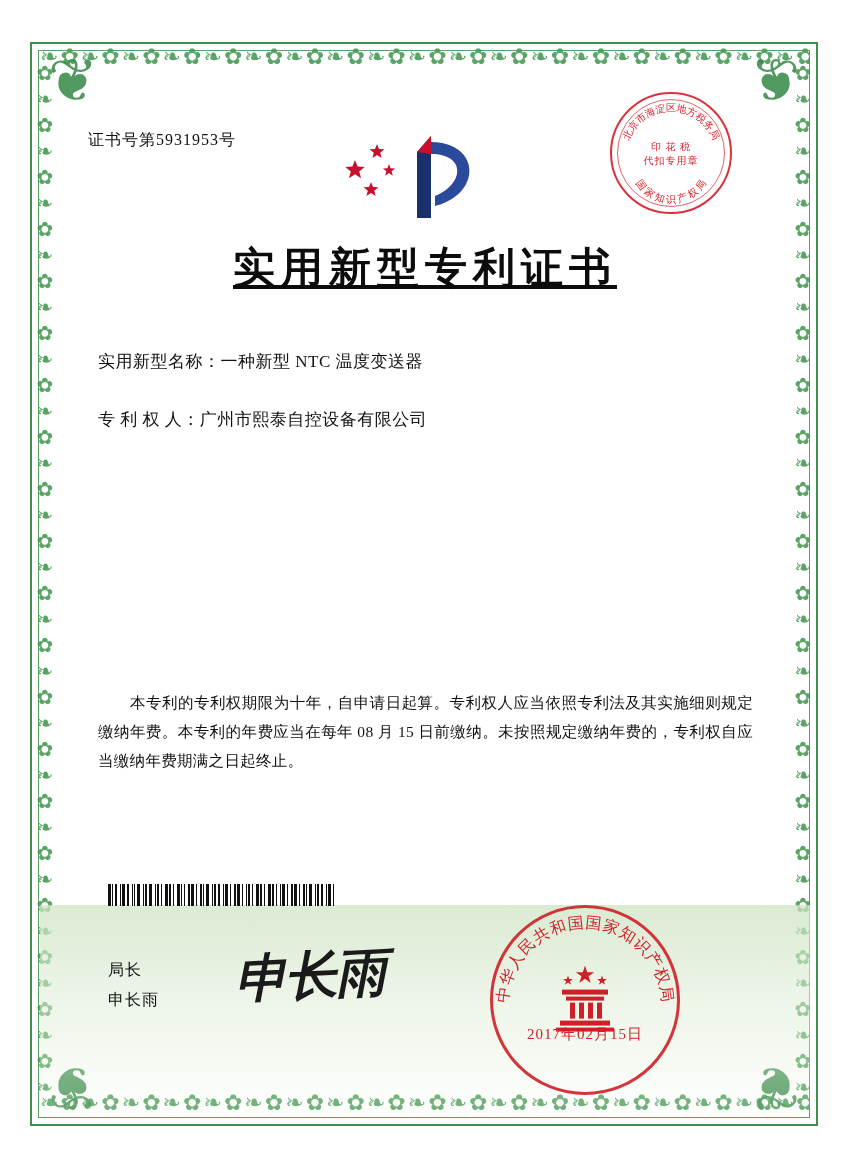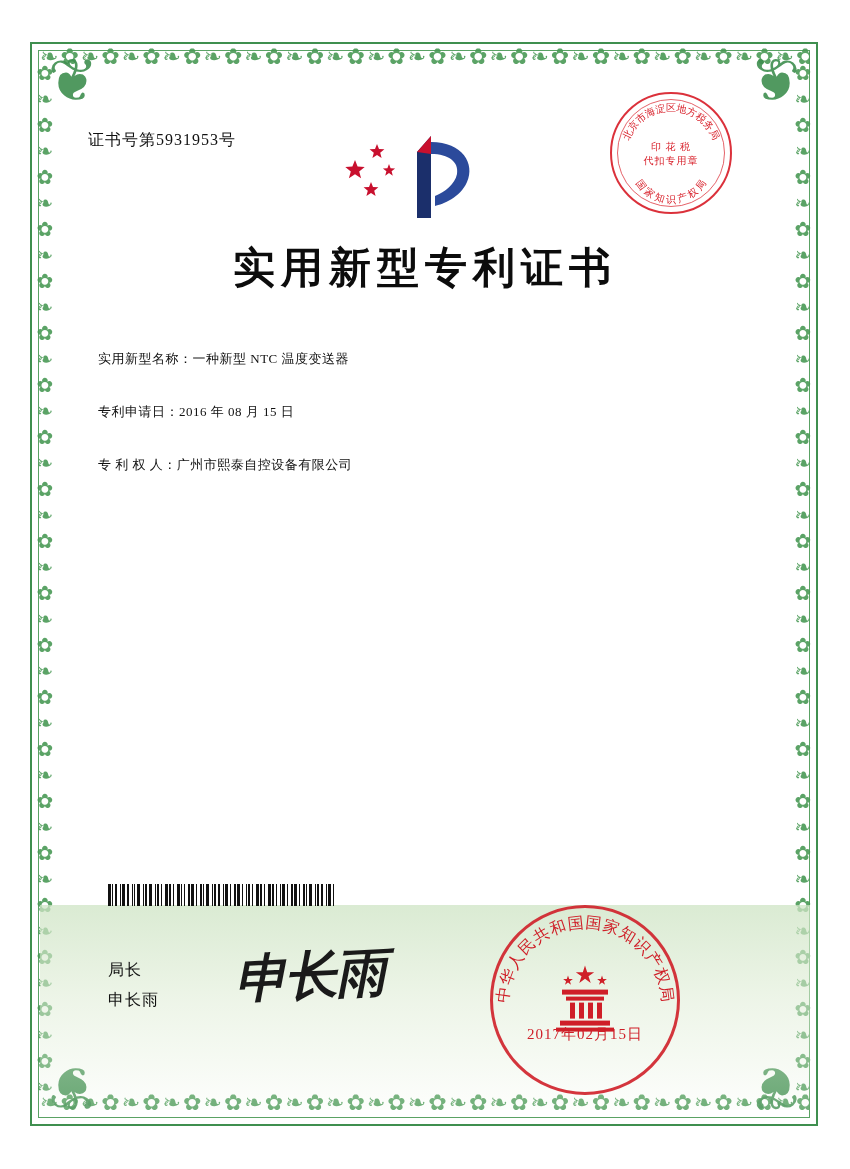--- a/index.html
+++ b/index.html
@@ -147,30 +147,31 @@
     position: absolute;
     left: 0;
     top: 240px;
     width: 850px;
     text-align: center;
     font-size: 42px;
     font-weight: bold;
     letter-spacing: 6px;
     color: #0c0c0c;
     font-family: "DejaVu Serif", serif;
+    text-decoration: underline;
   }
 
   .fields {
     position: absolute;
     left: 98px;
     top: 350px;
     width: 660px;
   }
   .field {
-    font-size: 13px;
+    font-size: 17px;
     color: #111;
     margin-bottom: 35px;
     letter-spacing: .5px;
     white-space: nowrap;
   }
   .field .lbl { display: inline; }
   .field .val { display: inline; }
 
   .paras {
     position: absolute;
@@ -336,28 +337,26 @@
     <div class="seal-mid l2">代扣专用章</div>
   </div>
 
   <div class="title">实用新型专利证书</div>
 
   <div class="fields">
     <div class="field">
       <span class="lbl">实用新型名称：</span><span class="val">一种新型 NTC 温度变送器</span>
     </div>
     <div class="field">
-      <span class="lbl">专利申请日：</span><span class="val">2016 年 08 月 15 日</span>
-    </div>
-    <div class="field">
       <span class="lbl">专 利 权 人：</span><span class="val">广州市熙泰自控设备有限公司</span>
     </div>
   </div>
 
   <div class="paras">
+    <p>本专利的专利权期限为十年，自申请日起算。专利权人应当依照专利法及其实施细则规定缴纳年费。本专利的年费应当在每年 08 月 15 日前缴纳。未按照规定缴纳年费的，专利权自应当缴纳年费期满之日起终止。</p>
   </div>
 
   <div class="wash"></div>
 
   <div class="barcode" id="barcode"><i style="width:3px"></i><i style="width:1px;background:transparent"></i><i style="width:1px"></i><i style="width:2px;background:transparent"></i><i style="width:2px"></i><i style="width:3px;background:transparent"></i><i style="width:1px"></i><i style="width:1px;background:transparent"></i><i style="width:3px"></i><i style="width:2px;background:transparent"></i><i style="width:2px"></i><i style="width:3px;background:transparent"></i><i style="width:1px"></i><i style="width:1px;background:transparent"></i><i style="width:1px"></i><i style="width:2px;background:transparent"></i><i style="width:3px"></i><i style="width:3px;background:transparent"></i><i style="width:1px"></i><i style="width:1px;background:transparent"></i><i style="width:2px"></i><i style="width:2px;background:transparent"></i><i style="width:3px"></i><i style="width:3px;background:transparent"></i><i style="width:1px"></i><i style="width:1px;background:transparent"></i><i style="width:2px"></i><i style="width:2px;background:transparent"></i><i style="width:1px"></i><i style="width:3px;background:transparent"></i><i style="width:3px"></i><i style="width:1px;background:transparent"></i><i style="width:2px"></i><i style="width:2px;background:transparent"></i><i style="width:1px"></i><i style="width:3px;background:transparent"></i><i style="width:3px"></i><i style="width:1px;background:transparent"></i><i style="width:1px"></i><i style="width:2px;background:transparent"></i><i style="width:1px"></i><i style="width:3px;background:transparent"></i><i style="width:2px"></i><i style="width:1px;background:transparent"></i><i style="width:3px"></i><i style="width:2px;background:transparent"></i><i style="width:1px"></i><i style="width:3px;background:transparent"></i><i style="width:2px"></i><i style="width:1px;background:transparent"></i><i style="width:1px"></i><i style="width:2px;background:transparent"></i><i style="width:3px"></i><i style="width:3px;background:transparent"></i><i style="width:1px"></i><i style="width:1px;background:transparent"></i><i style="width:2px"></i><i style="width:2px;background:transparent"></i><i style="width:2px"></i><i style="width:3px;background:transparent"></i><i style="width:1px"></i><i style="width:1px;background:transparent"></i><i style="width:3px"></i><i style="width:2px;background:transparent"></i><i style="width:1px"></i><i style="width:3px;background:transparent"></i><i style="width:2px"></i><i style="width:1px;background:transparent"></i><i style="width:3px"></i><i style="width:2px;background:transparent"></i><i style="width:1px"></i><i style="width:3px;background:transparent"></i><i style="width:1px"></i><i style="width:1px;background:transparent"></i><i style="width:2px"></i><i style="width:2px;background:transparent"></i><i style="width:1px"></i><i style="width:3px;background:transparent"></i><i style="width:3px"></i><i style="width:1px;background:transparent"></i><i style="width:2px"></i><i style="width:2px;background:transparent"></i><i style="width:1px"></i><i style="width:3px;background:transparent"></i><i style="width:3px"></i><i style="width:1px;background:transparent"></i><i style="width:2px"></i><i style="width:2px;background:transparent"></i><i style="width:1px"></i><i style="width:3px;background:transparent"></i><i style="width:1px"></i><i style="width:1px;background:transparent"></i><i style="width:3px"></i><i style="width:2px;background:transparent"></i><i style="width:1px"></i><i style="width:3px;background:transparent"></i><i style="width:2px"></i><i style="width:1px;background:transparent"></i><i style="width:3px"></i><i style="width:2px;background:transparent"></i><i style="width:1px"></i><i style="width:3px;background:transparent"></i><i style="width:2px"></i><i style="width:1px;background:transparent"></i><i style="width:1px"></i><i style="width:2px;background:transparent"></i><i style="width:3px"></i><i style="width:3px;background:transparent"></i><i style="width:1px"></i><i style="width:1px;background:transparent"></i><i style="width:2px"></i><i style="width:2px;background:transparent"></i><i style="width:2px"></i><i style="width:3px;background:transparent"></i><i style="width:1px"></i><i style="width:1px;background:transparent"></i><i style="width:3px"></i><i style="width:2px;background:transparent"></i><i style="width:1px"></i><i style="width:3px;background:transparent"></i></div>
 
   <div class="sign-block">
     <div>局长</div>
     <div>申长雨</div>
   </div>

